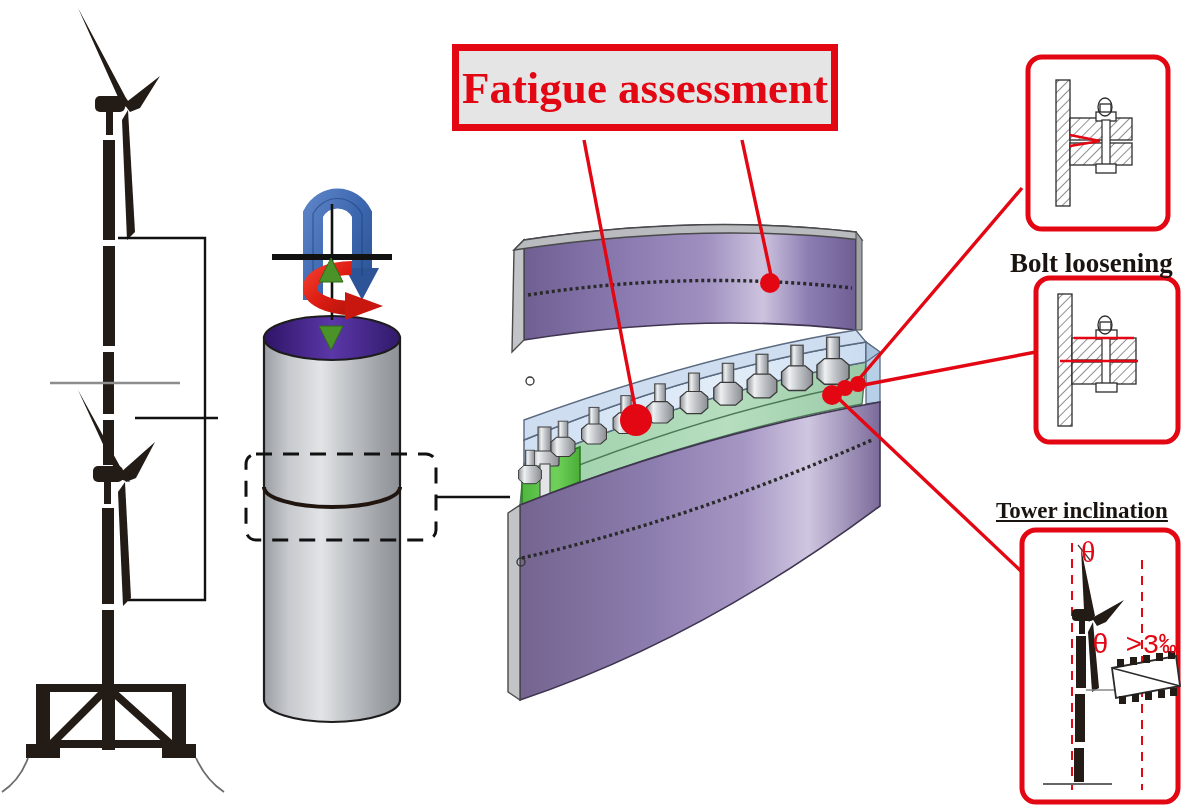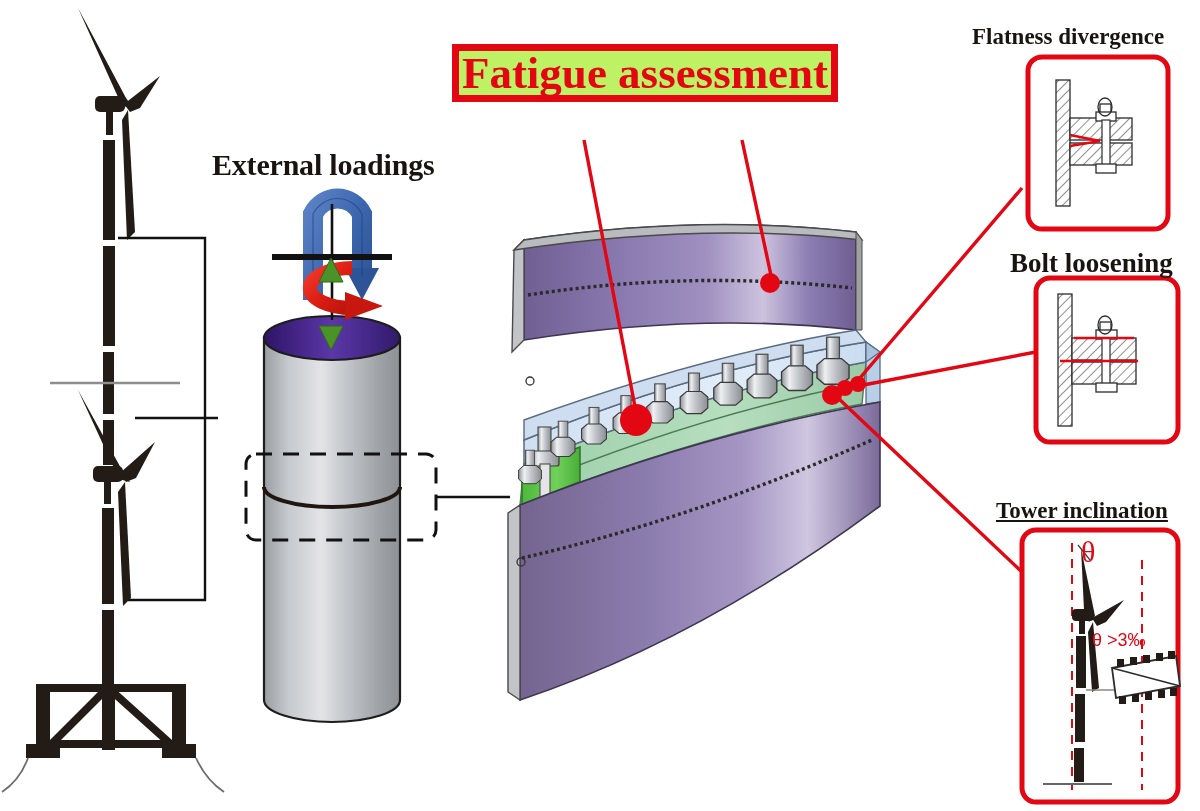--- a/index.html
+++ b/index.html
@@ -6,22 +6,22 @@
   body{width:1200px;height:811px;overflow:hidden;
        font-family:"Liberation Serif",serif;}
   #stage{position:relative;width:1200px;height:811px;background:#fff;}
   svg.layer{position:absolute;left:0;top:0;width:1200px;height:811px;}
   .lbl{position:absolute;font-weight:bold;color:#1a1410;white-space:nowrap;
        font-family:"Liberation Serif",serif;}
   #lbl-external{left:212px;top:148px;font-size:30px;letter-spacing:-.2px;}
   #lbl-flatness{left:972px;top:24px;font-size:23px;}
   #lbl-bolt{left:1010px;top:248px;font-size:27px;}
   #lbl-tower{left:996px;top:498px;font-size:23px;text-decoration:underline;}
-  #fatigue-box{position:absolute;left:452px;top:44px;width:386px;height:58px;
-     border:7px solid #e30613;background:#bef264;box-sizing:border-box;padding-left:8px;}
+  #fatigue-box{position:absolute;left:452px;top:44px;width:386px;height:87px;
+     border:7px solid #e30613;background:#e5e5e5;box-sizing:border-box;padding-left:8px;}
   #fatigue-box span{position:absolute;left:0;right:0;top:50%;
      transform:translateY(-50%);text-align:center;color:#e30613;
      font-size:45px;font-weight:bold;font-family:"Liberation Serif",serif;}
 </style>
 </head>
 <body>
 
 <div id="stage">
 
 <svg class="layer" viewBox="0 0 1200 811">
@@ -329,23 +329,21 @@
         <rect x="1170" y="688" width="7" height="8"></rect>
       </g>
     </g>
   </g>
 </svg>
 
 <div id="fatigue-box">
   <span>Fatigue assessment</span>
 </div>
 
-<div class="lbl" id="lbl-external">External loadings</div>
-<div class="lbl" id="lbl-flatness">Flatness divergence</div>
 <div class="lbl" id="lbl-bolt">Bolt loosening</div>
 <div class="lbl" id="lbl-tower">Tower inclination</div>
 
 <div style="position:absolute;left:1081px;top:535px;color:#e30613;font-size:30px;
             font-family:'Liberation Serif',serif;">θ</div>
-<div style="position:absolute;left:1092px;top:630px;color:#e30613;font-size:18px;
-            font-family:Liberation Sans, sans-serif;white-space:nowrap;">θ &gt;3‰</div>
+<div style="position:absolute;left:1092px;top:630px;color:#e30613;font-size:28px;
+            font-family:Liberation Mono, monospace;white-space:nowrap;">θ &gt;3‰</div>
 
 </div>
 
 </body></html>

